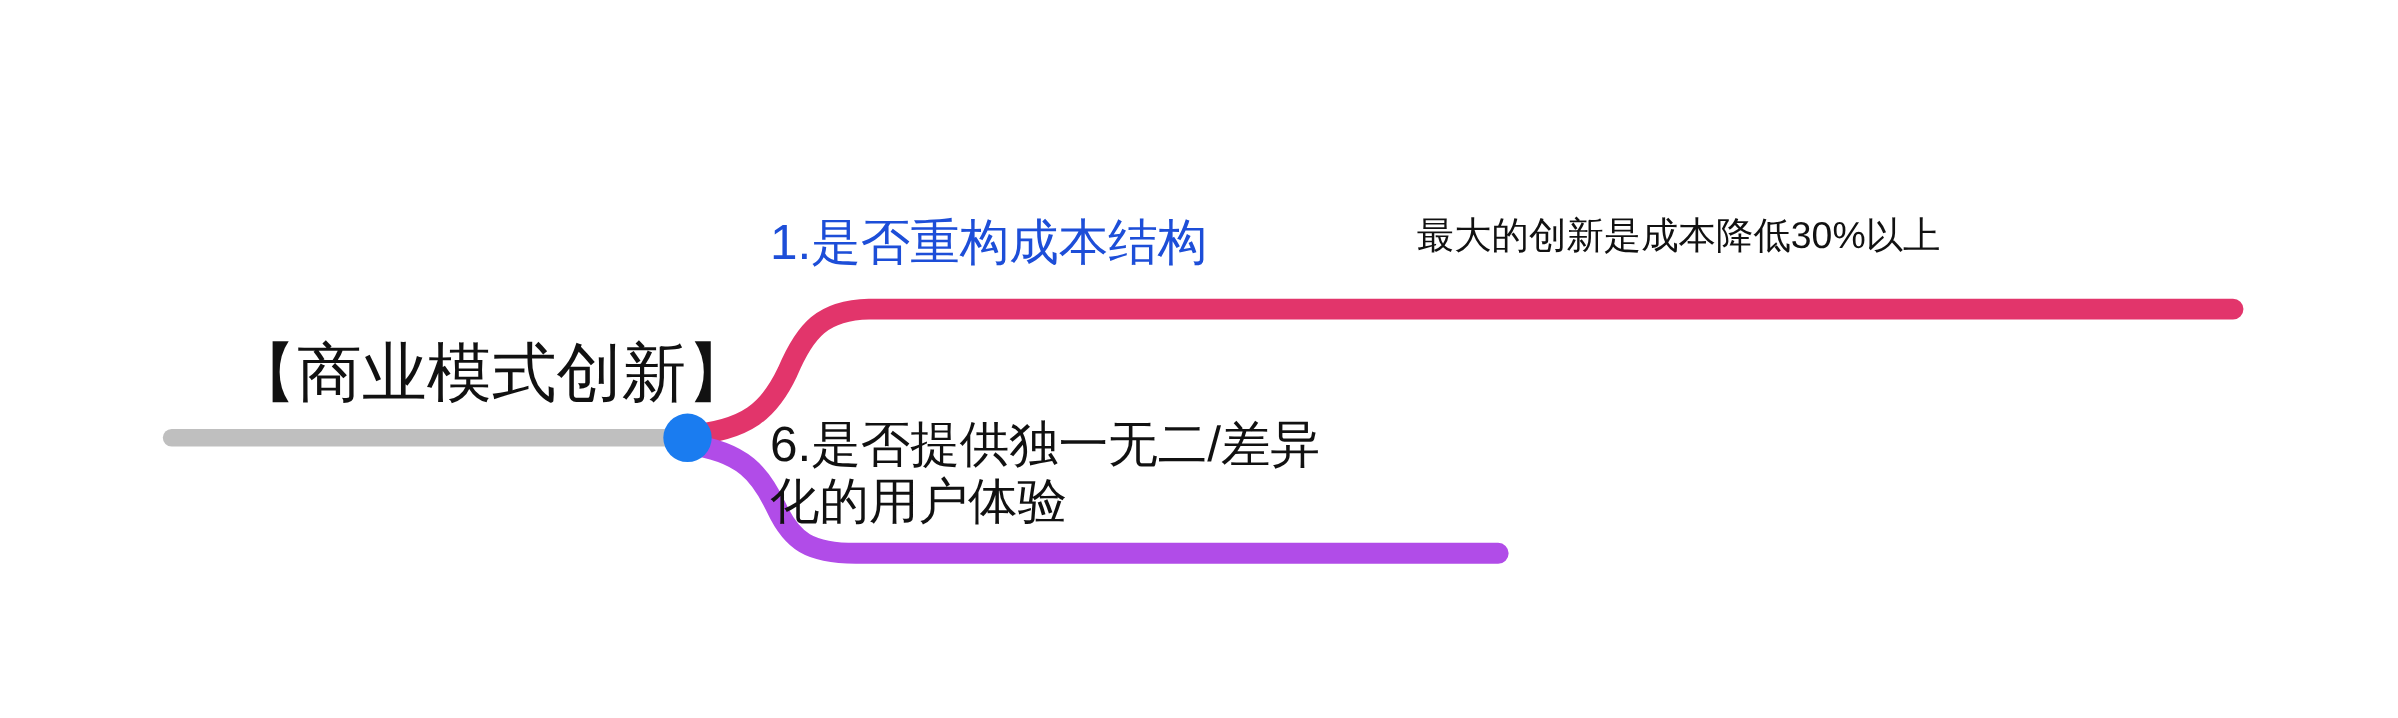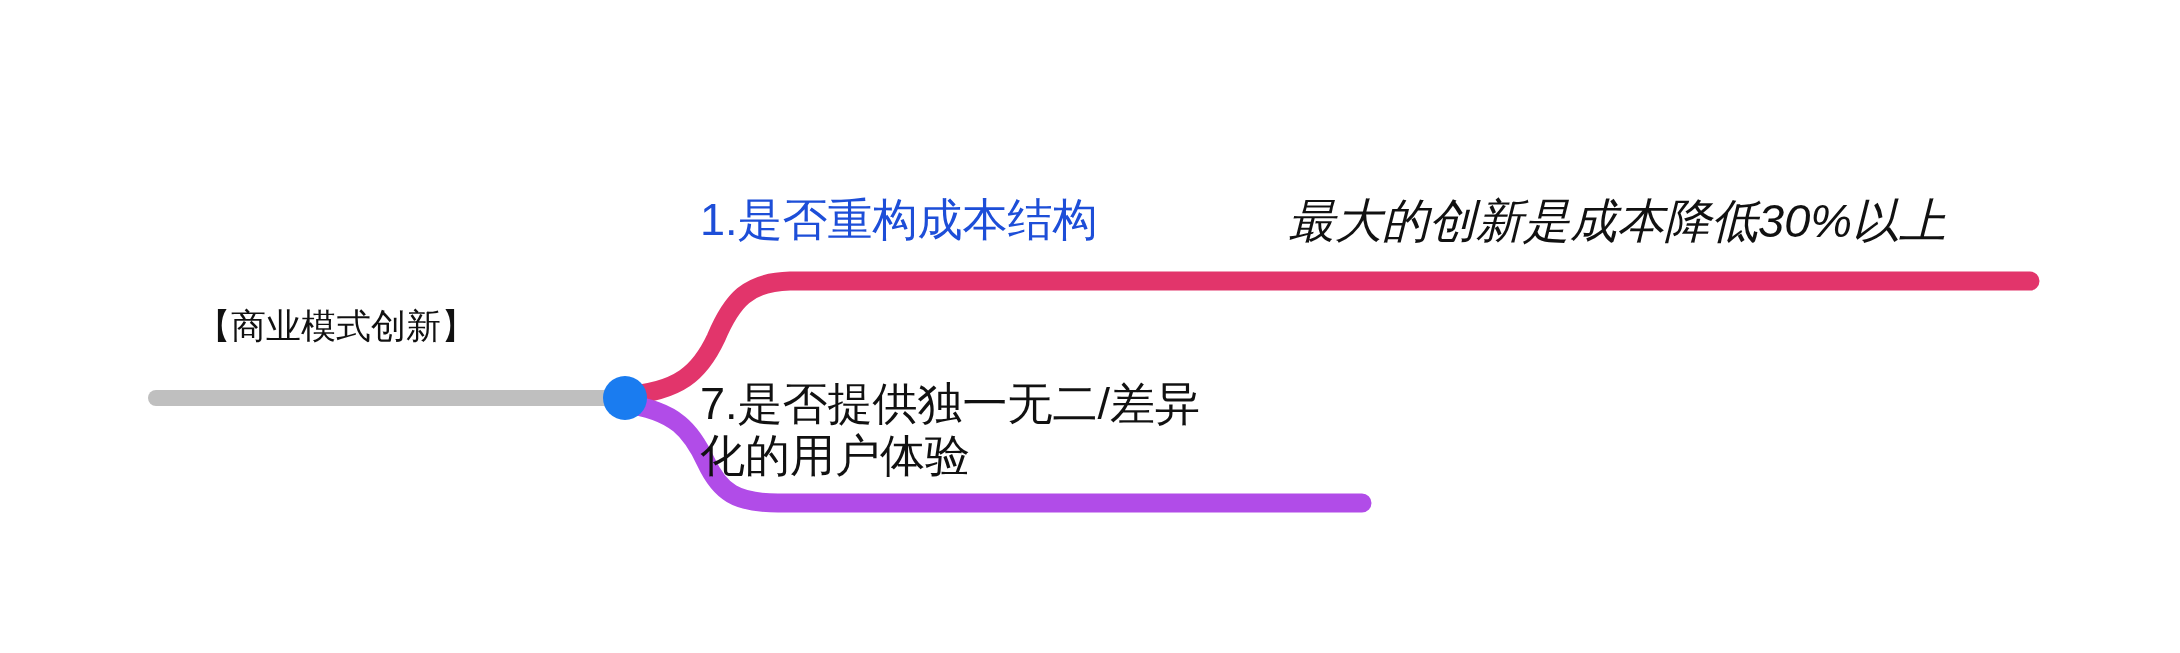--- a/index.html
+++ b/index.html
@@ -28,34 +28,33 @@
   }
   .node-label {
     position: absolute;
     color: #111111;
     white-space: nowrap;
     line-height: 1.12;
     letter-spacing: 0px;
     font-weight: 400;
   }
   #root-label {
-    left: 196px;
+    left: 211px;
     top: 306px;
-    font-size: 35px;
+    font-size: 59px;
   }
   #branch1-label {
     left: 700px;
     top: 195px;
     font-size: 45px;
   }
   #branch1-detail-label {
     left: 1288px;
     top: 195px;
-    font-size: 47px;
-    font-style: italic;
+    font-size: 34px;
   }
   #branch2-label {
     left: 700px;
     top: 378px;
     font-size: 45px;
     white-space: pre-line;
     line-height: 1.16;
   }
   #center-dot {
     position: absolute;
@@ -82,16 +81,16 @@
   </svg>
 
   <div id="center-dot" style="background: rgb(26, 124, 240);"></div>
 
   <div class="node-label" id="root-label" style="color: rgb(17, 17, 17);">【商业模式创新】</div>
 
   <div class="node-label" id="branch1-label" style="color: #1d4ed8;">1.是否重构成本结构</div>
 
   <div class="node-label" id="branch1-detail-label" style="color: rgb(17, 17, 17);">最大的创新是成本降低30%以上</div>
 
-  <div class="node-label" id="branch2-label" style="color: rgb(17, 17, 17);">7.是否提供独一无二/差异
+  <div class="node-label" id="branch2-label" style="color: rgb(17, 17, 17);">6.是否提供独一无二/差异
 化的用户体验</div>
 
 </div>
 
 </body></html>

